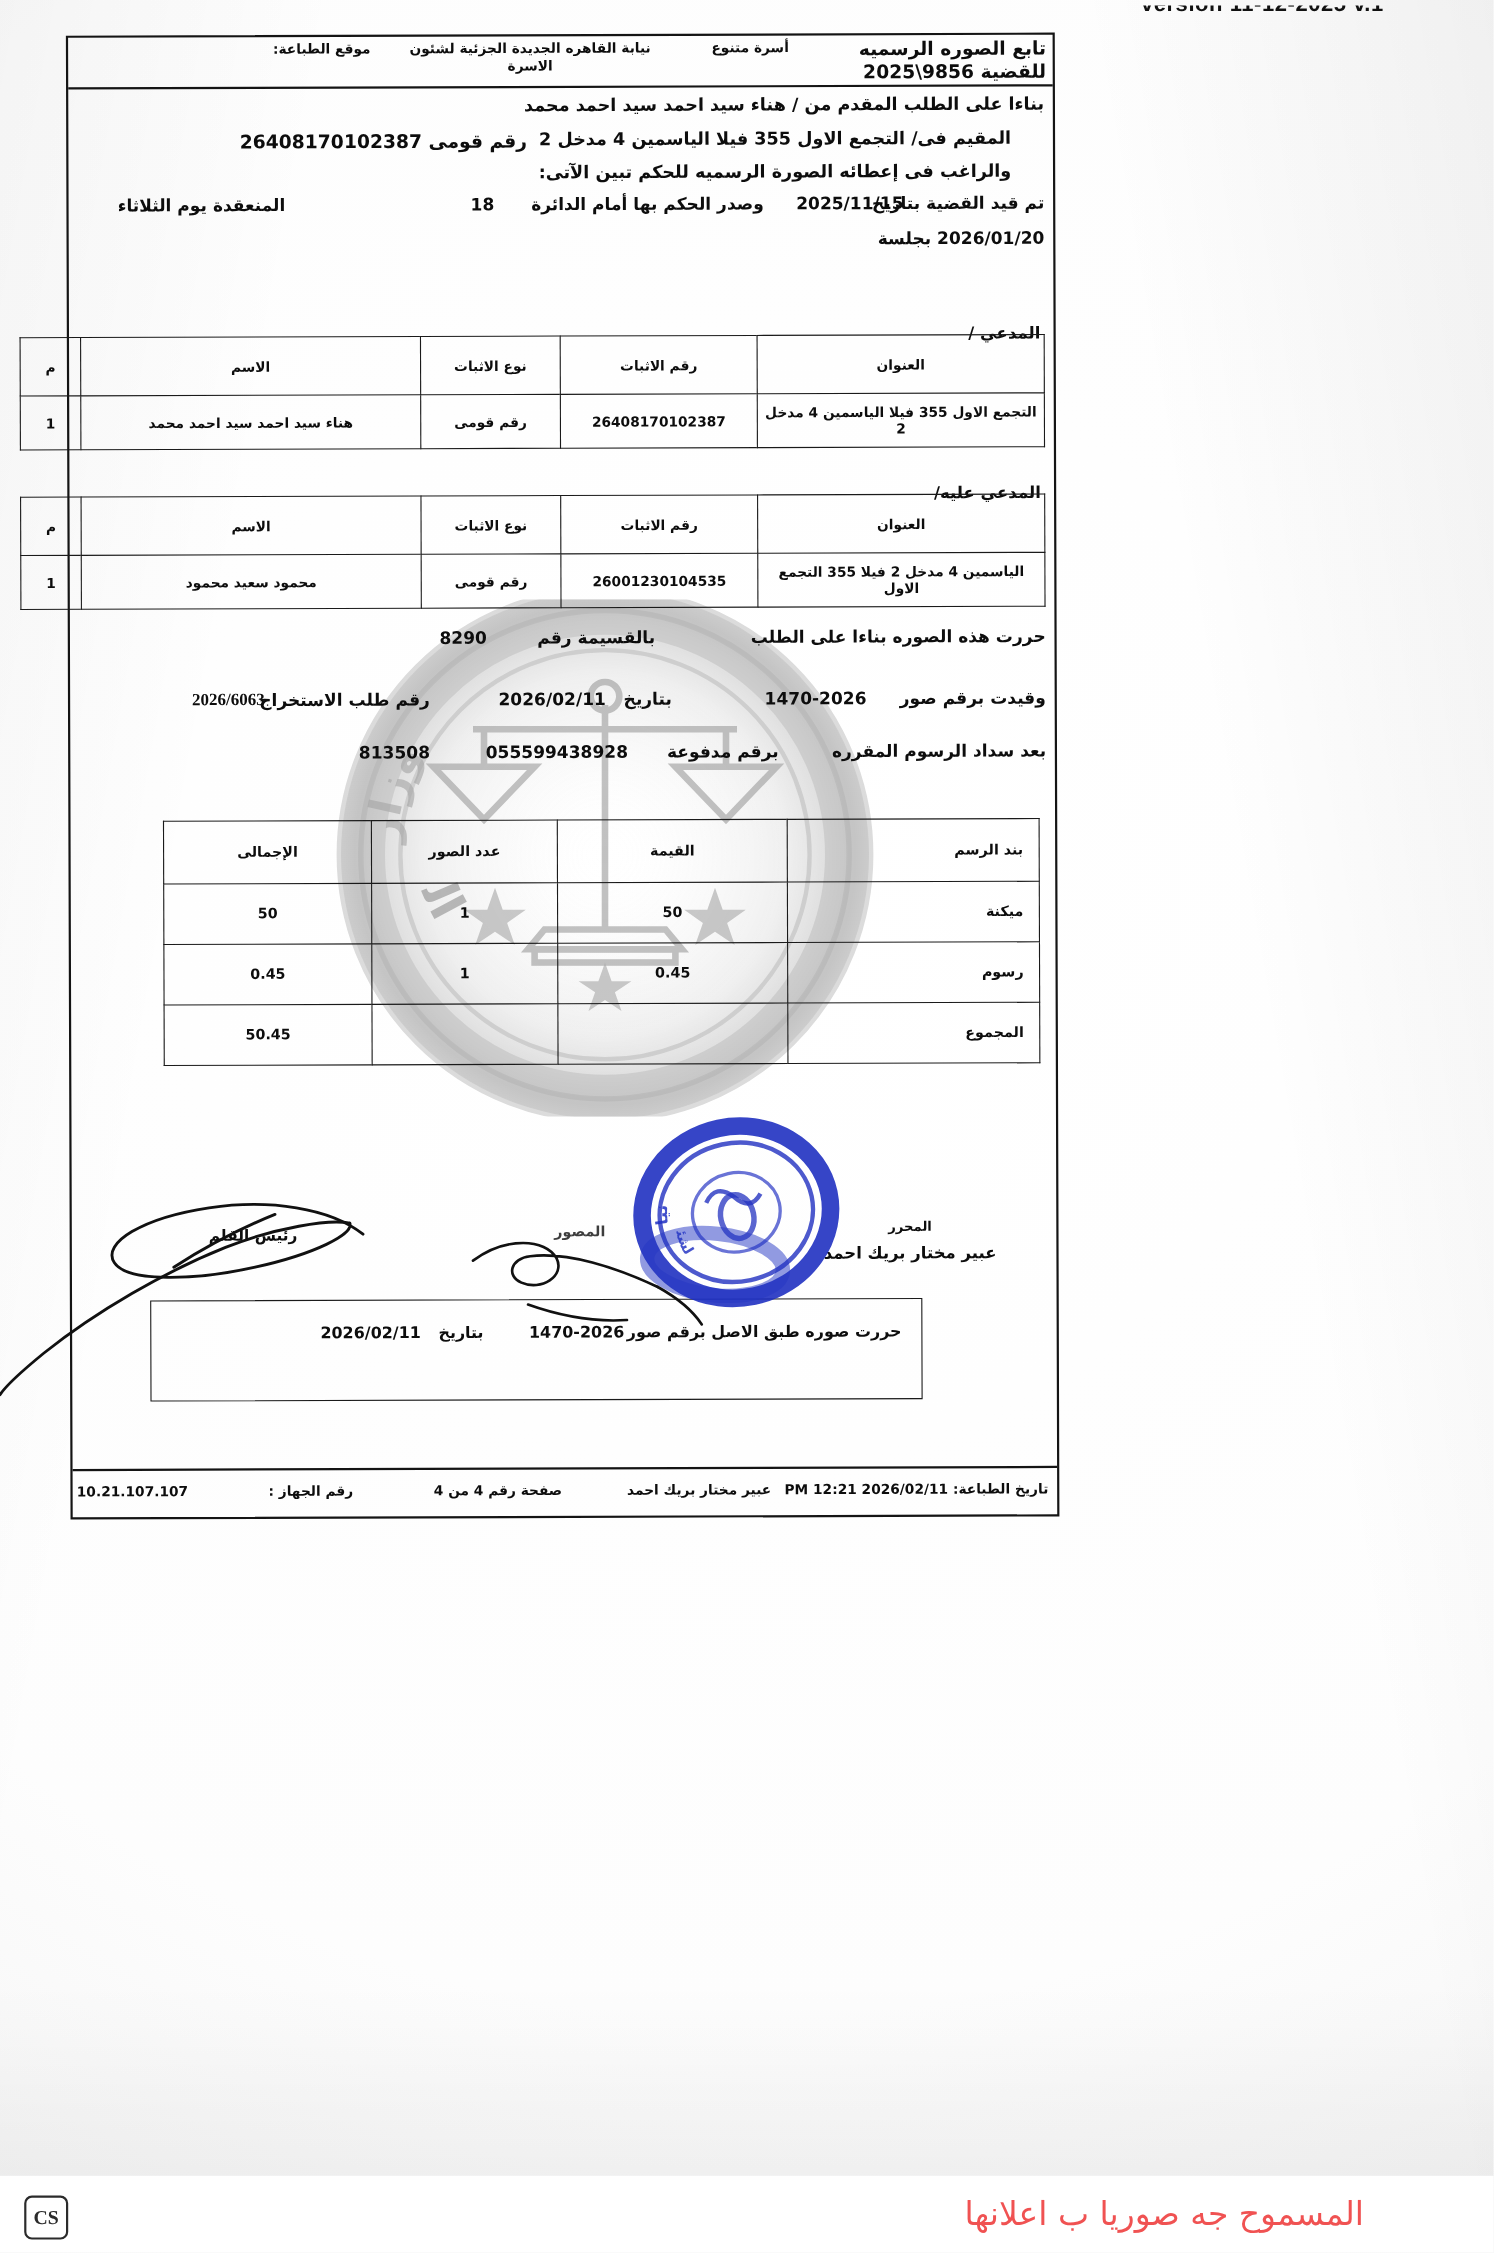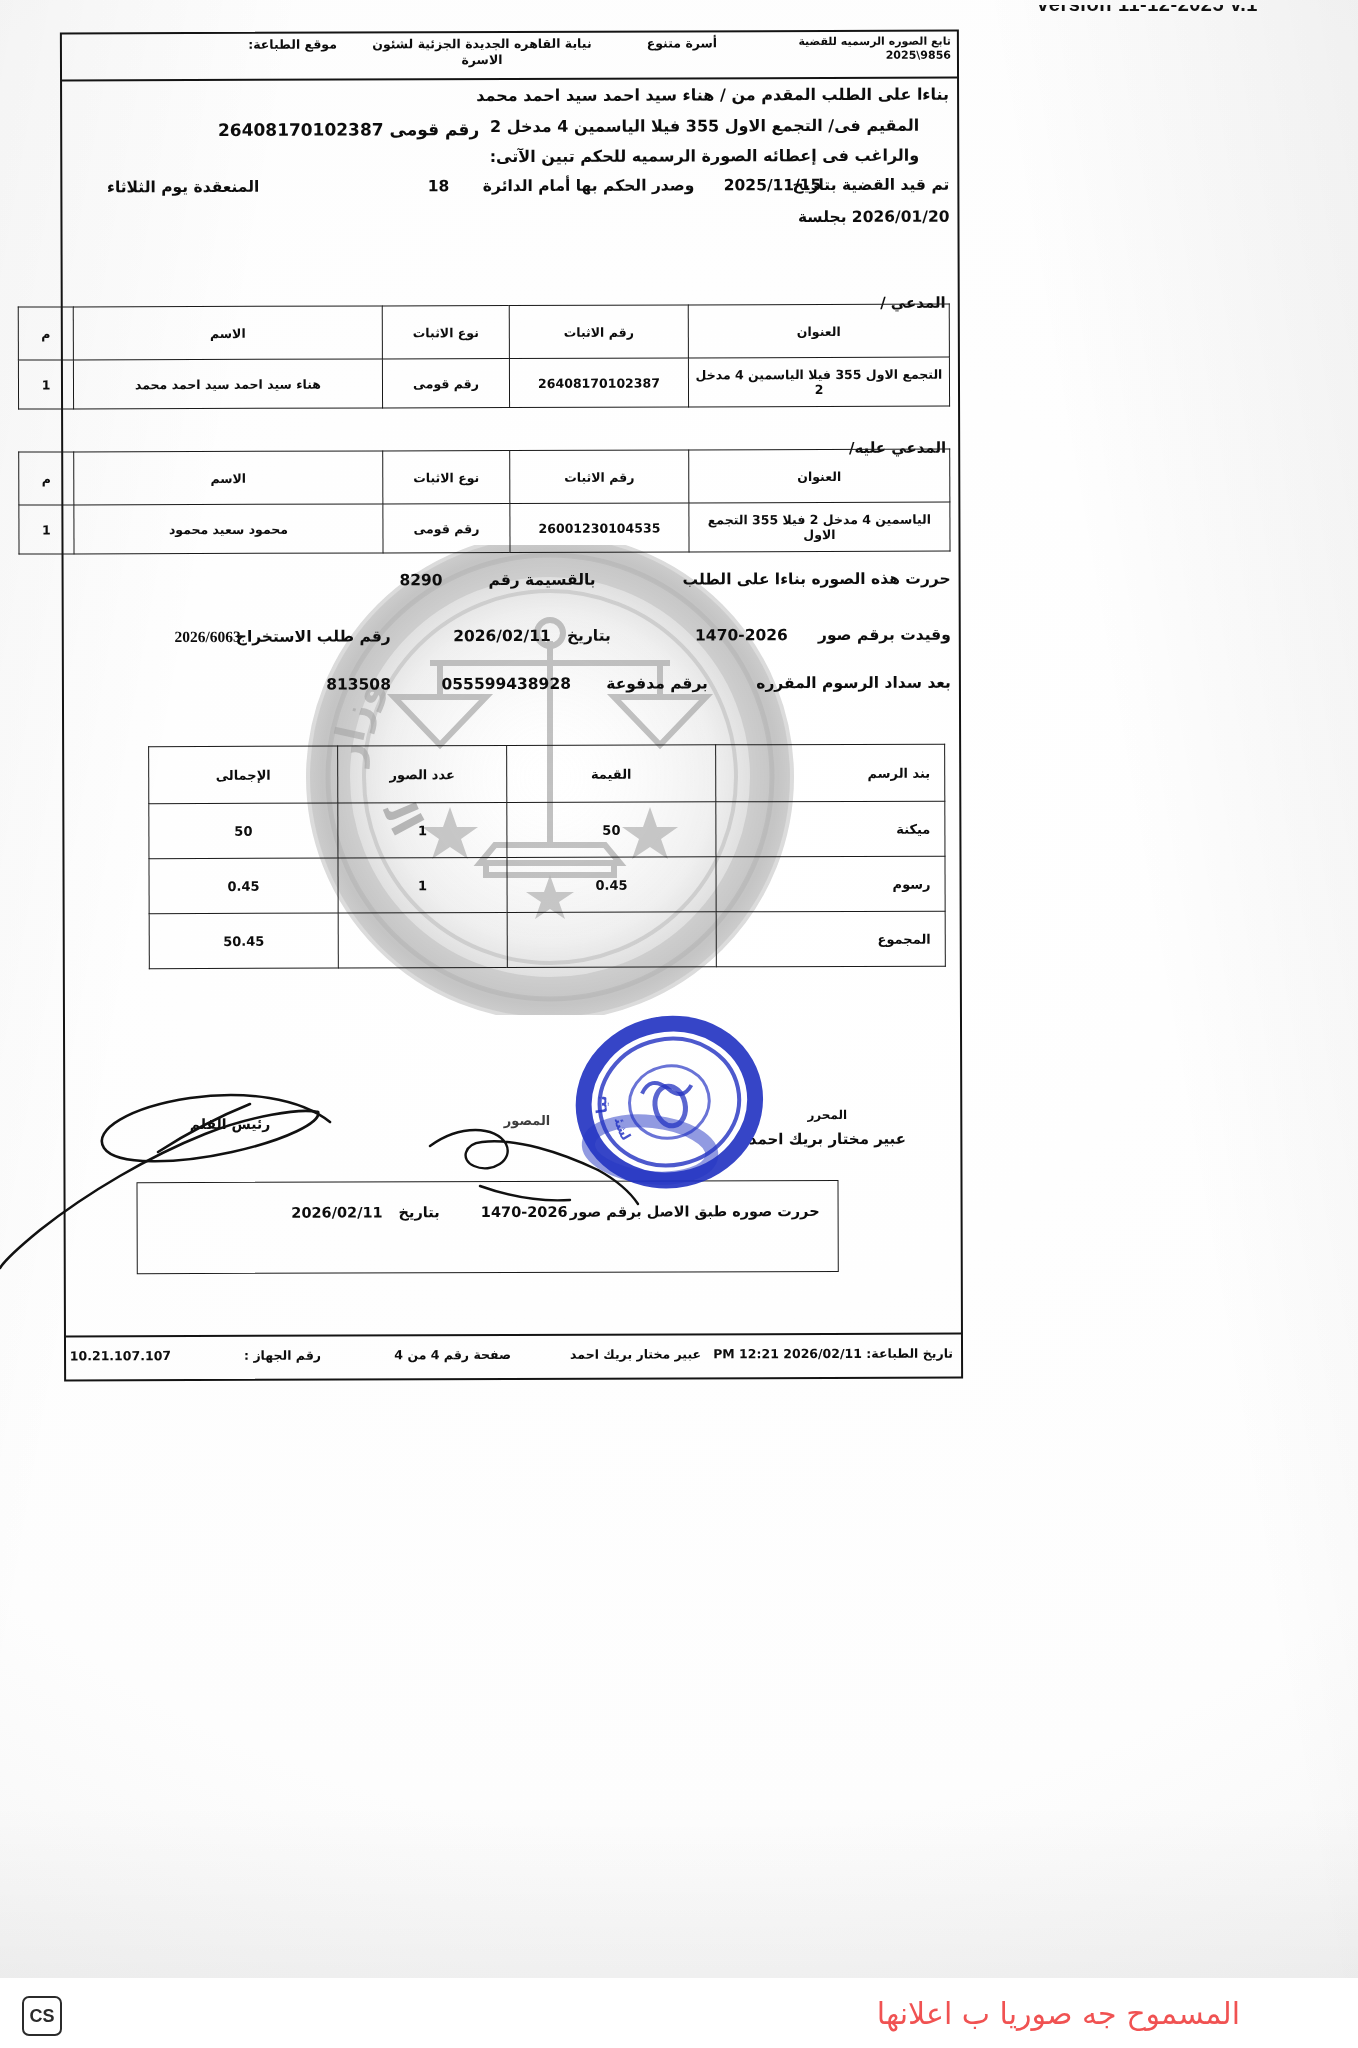--- a/index.html
+++ b/index.html
@@ -46,21 +46,21 @@
   .frame-inner{position:absolute;inset:0;}
 
   
   .header-band{
     position:absolute;left:0;top:0;width:100%;height:45px;
     border-bottom:2.5px solid #141414;
   }
   .hdr-cell{
     position:absolute;top:3px;font-weight:bold;font-size:12.5px;line-height:1.25;
   }
-  .hdr-case{right:6px;width:200px;font-size:11px;}
+  .hdr-case{right:6px;width:200px;font-size:17px;}
   .hdr-type{right:215px;width:120px;text-align:center;}
   .hdr-court{right:345px;width:260px;text-align:center;font-size:12.5px;}
   .hdr-print{right:620px;width:150px;text-align:right;}
 
   
   .body-wrap{position:absolute;right:8px;top:52px;width:880px;}
   .ln{font-weight:bold;font-size:16px;line-height:1.35;margin-bottom:9px;white-space:nowrap;}
   .ln.r{text-align:right;}
   .nid{
     position:absolute;right:470px;top:34px;
@@ -169,21 +169,21 @@
     position:absolute;right:118px;top:18px;
     font-weight:normal;font-size:30px;color:#ef4444;
     white-space:nowrap;opacity:.92;
     filter:blur(.3px);
   }
   .cs-badge{
     position:absolute;left:22px;top:18px;width:36px;height:36px;
     border:2.5px solid #2b2b2b;border-radius:7px;
     color:#2b2b2b;font-weight:bold;font-size:18px;
     display:flex;align-items:center;justify-content:center;
-    font-family:Liberation Sans, sans-serif;
+    font-family:Liberation Serif, serif;
   }
 </style>
 </head>
 <body>
 
 <div class="paper"></div>
 
 <div class="version-strip">
   <div class="version-text">version 11-12-2025 v.1</div>
 </div>

